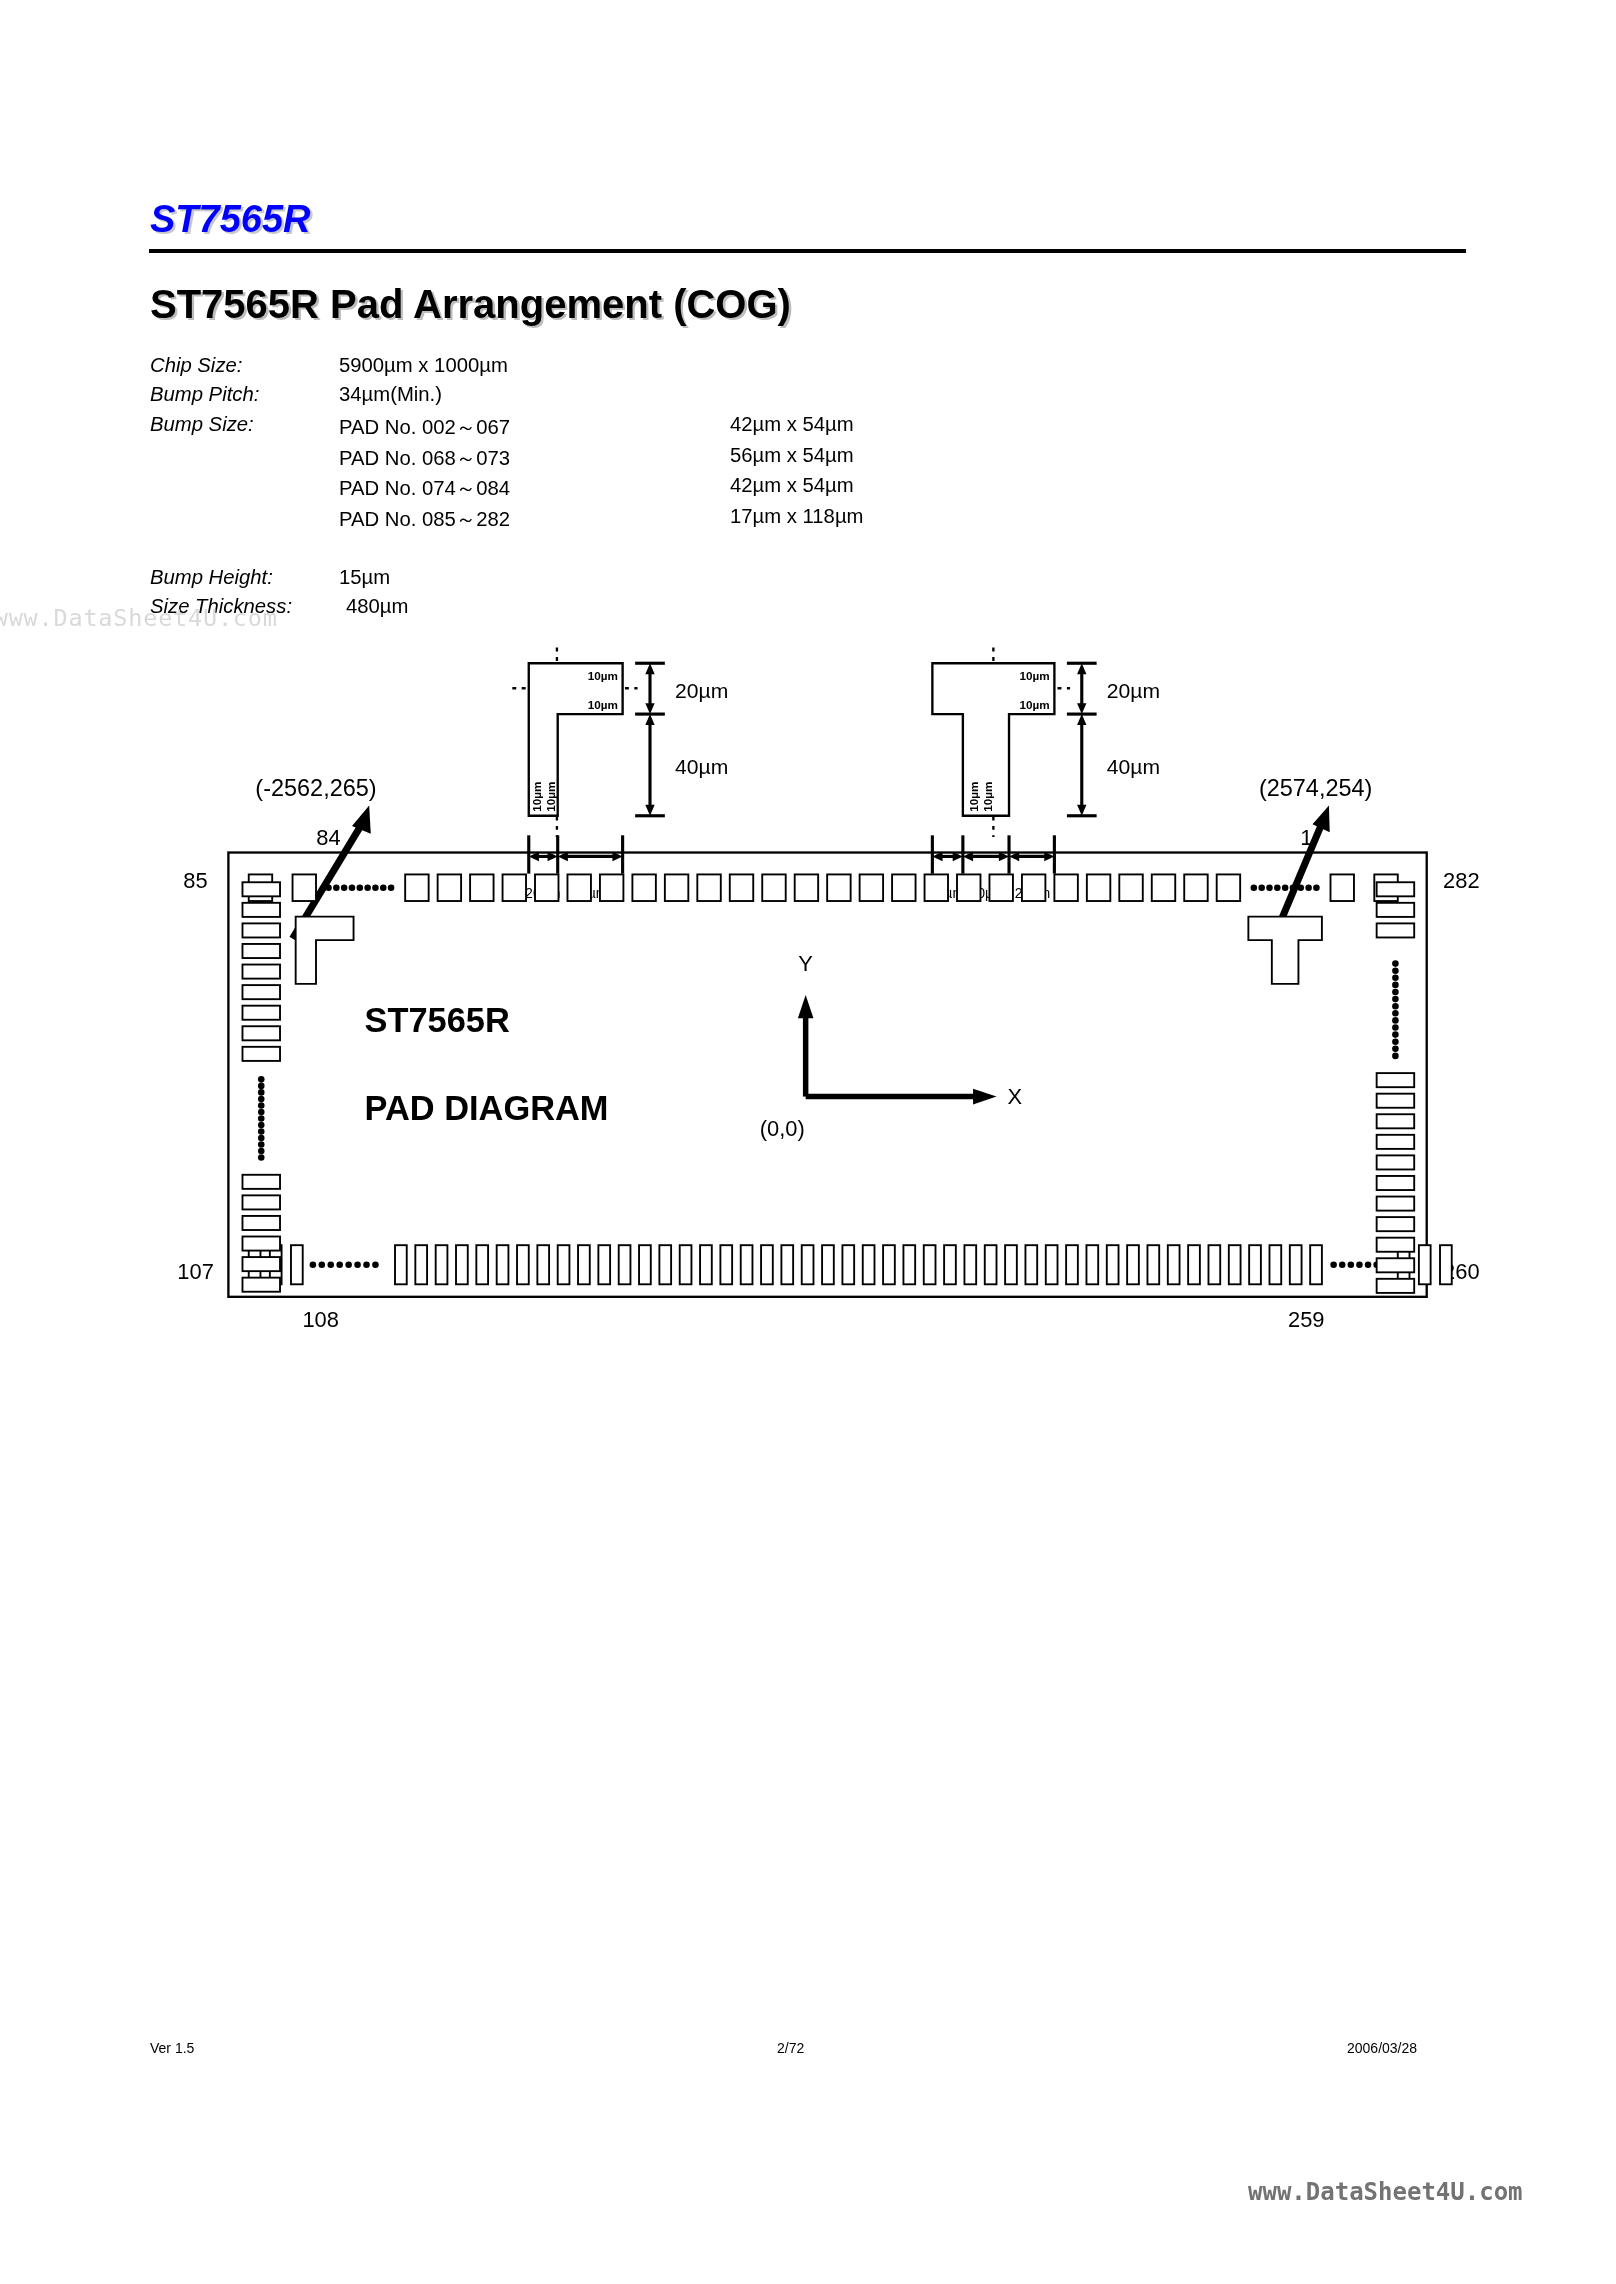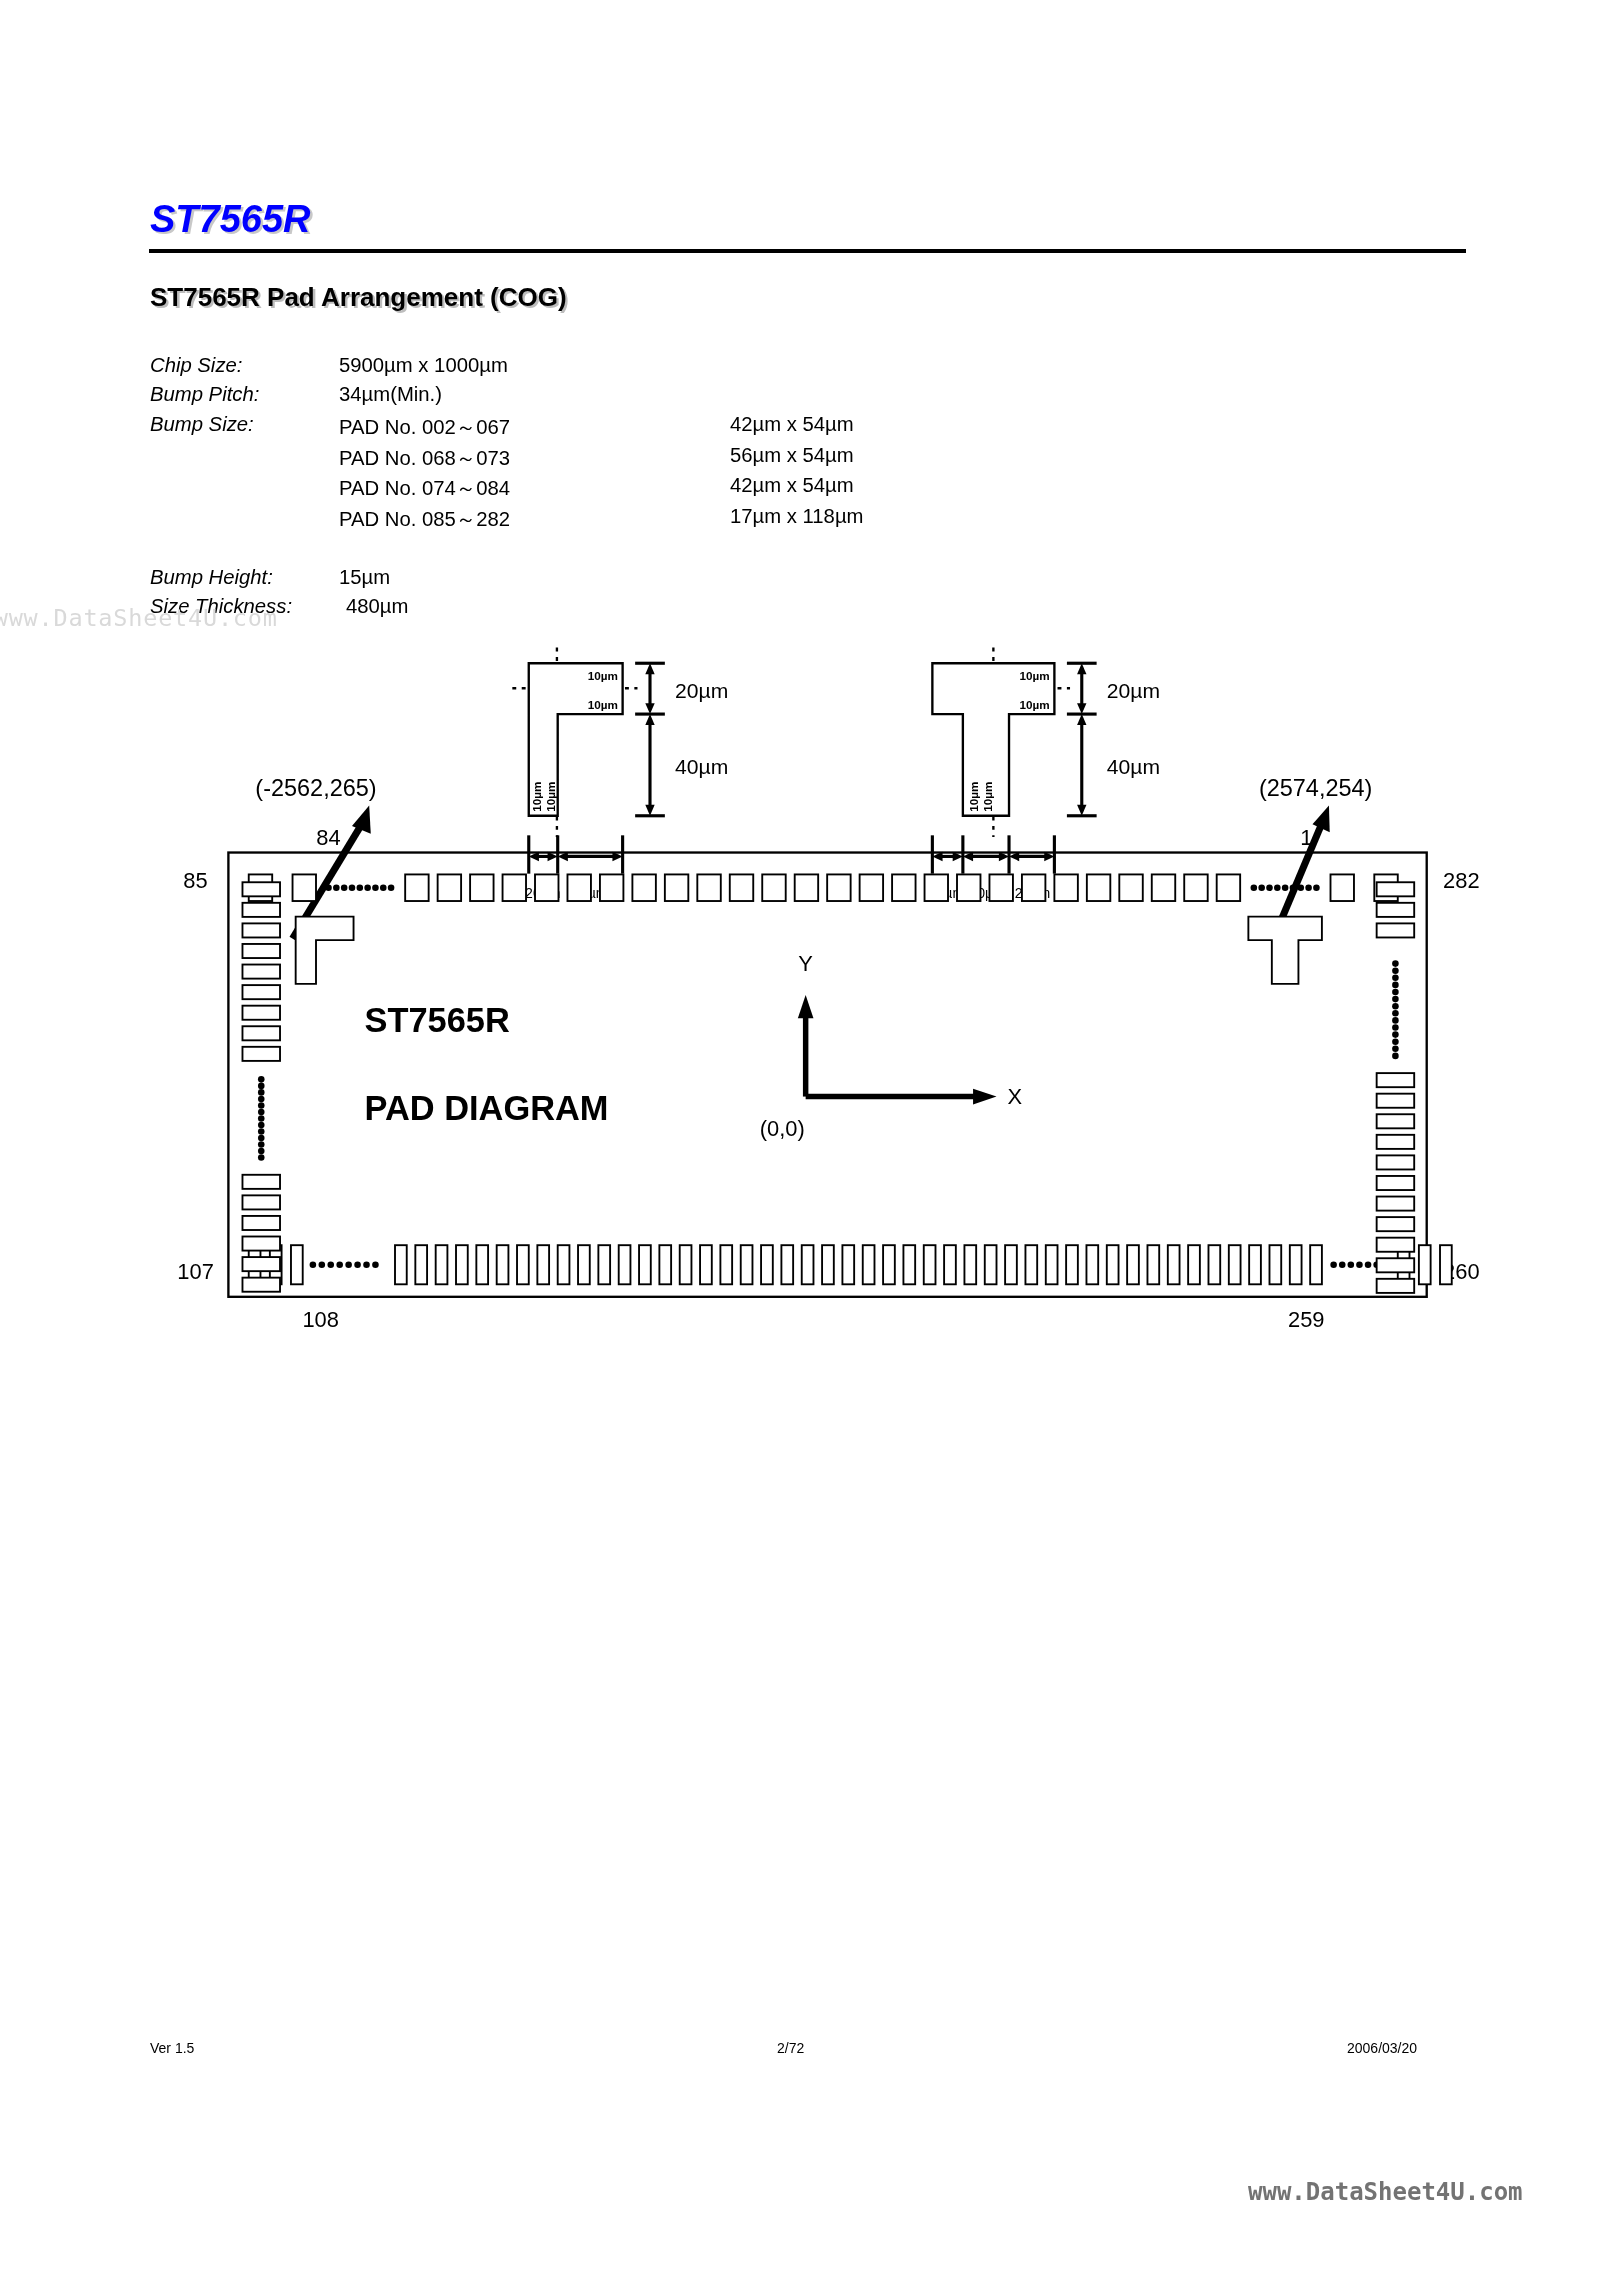--- a/index.html
+++ b/index.html
@@ -16,21 +16,21 @@
     font-size:38px;font-weight:bold;font-style:italic;
     color:#0000ff;letter-spacing:0px;
     text-shadow:2.3px 2.3px 0 #c8c8c8;
     white-space:nowrap;
   }
   #header-rule{
     position:absolute;left:149px;top:249px;width:1317px;height:3.9px;background:#000;
   }
   #section-title{
     position:absolute;left:150px;top:282px;
-    font-size:26px;font-weight:bold;white-space:nowrap;
+    font-size:40px;font-weight:bold;white-space:nowrap;
     text-shadow:2.3px 2.3px 0 #bdbdbd;
   }
 
   
   .spec-row{position:absolute;font-size:20.3px;white-space:nowrap;}
   .spec-label{position:absolute;font-style:italic;}
   .spec-val{position:absolute;}
   .spec-val2{position:absolute;}
 
   
@@ -435,17 +435,17 @@
       <line x1="1030" y1="622" x2="1256" y2="622" class="dline" stroke-width="7"></line>
       <polygon points="1274,622 1244,612 1244,632" fill="#000"></polygon>
       <text x="1030" y="462" text-anchor="middle" class="axtxt">Y</text>
       <text x="1288" y="632" text-anchor="start" class="axtxt">X</text>
       <text x="1000" y="672" text-anchor="middle" class="axtxt">(0,0)</text>
     </g>
   </svg>
 
   <div class="footer-txt" id="footer-ver">Ver 1.5</div>
   <div class="footer-txt" id="footer-page">2/72</div>
-  <div class="footer-txt" id="footer-date">2006/03/20</div>
+  <div class="footer-txt" id="footer-date">2006/03/28</div>
 
   <div id="watermark-bottom">www.DataSheet4U.com</div>
 </div>
 
 
 </body></html>

